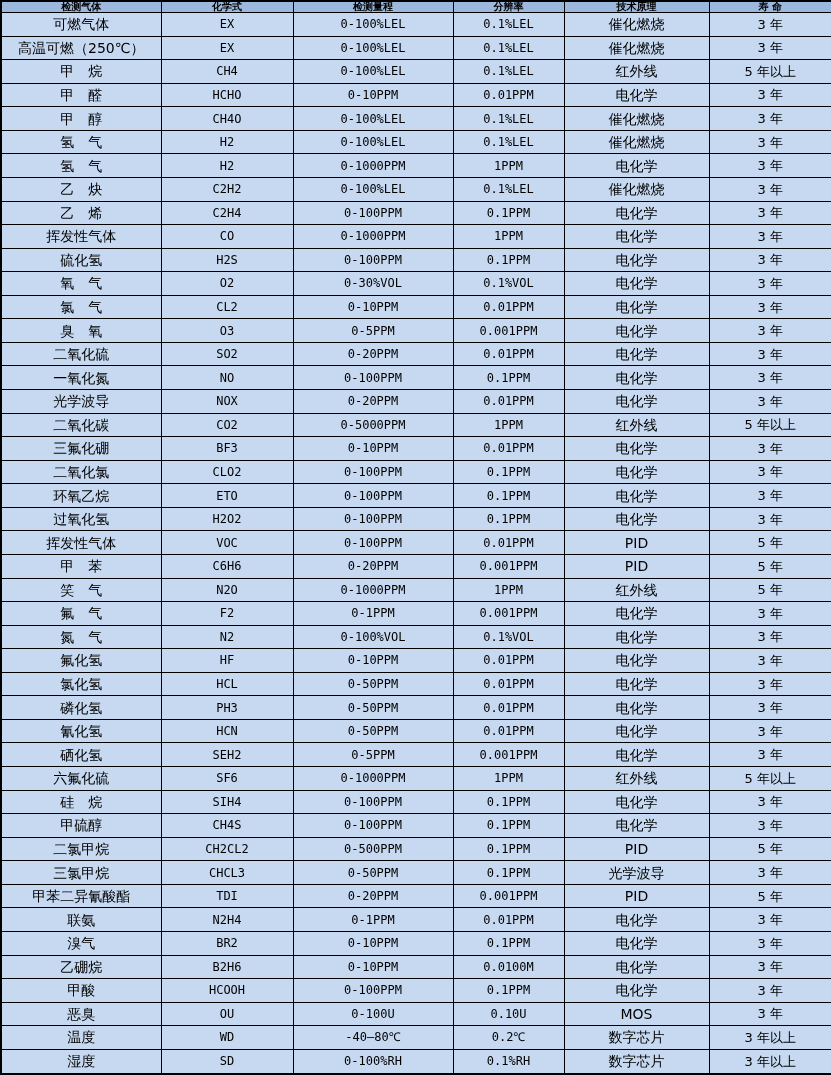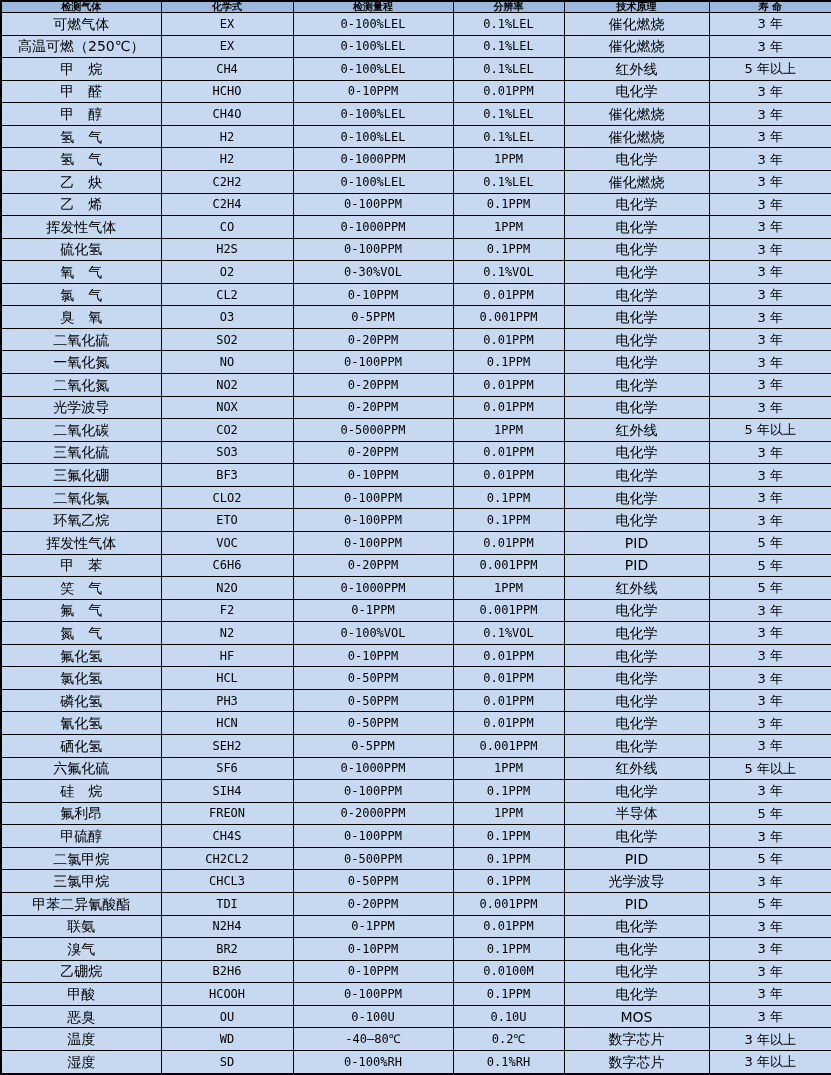--- a/index.html
+++ b/index.html
@@ -204,70 +204,62 @@
         </tr>
         <tr>
           <td>一氧化氮</td>
           <td>NO</td>
           <td>0-100PPM</td>
           <td>0.1PPM</td>
           <td>电化学</td>
           <td>3 年</td>
         </tr>
         <tr>
-          <td>二氧化氮</td>
-          <td>NO2</td>
-          <td>0-20PPM</td>
-          <td>0.01PPM</td>
-          <td>电化学</td>
-          <td>3 年</td>
-        </tr>
-        <tr>
           <td>光学波导</td>
           <td>NOX</td>
           <td>0-20PPM</td>
           <td>0.01PPM</td>
           <td>电化学</td>
           <td>3 年</td>
         </tr>
         <tr>
           <td>二氧化碳</td>
           <td>CO2</td>
           <td>0-5000PPM</td>
           <td>1PPM</td>
           <td>红外线</td>
           <td>5 年以上</td>
         </tr>
         <tr>
-          <td>三氧化硫</td>
-          <td>SO3</td>
-          <td>0-20PPM</td>
-          <td>0.01PPM</td>
-          <td>电化学</td>
-          <td>3 年</td>
-        </tr>
-        <tr>
           <td>三氟化硼</td>
           <td>BF3</td>
           <td>0-10PPM</td>
           <td>0.01PPM</td>
           <td>电化学</td>
           <td>3 年</td>
         </tr>
         <tr>
           <td>二氧化氯</td>
           <td>CLO2</td>
           <td>0-100PPM</td>
           <td>0.1PPM</td>
           <td>电化学</td>
           <td>3 年</td>
         </tr>
         <tr>
           <td>环氧乙烷</td>
           <td>ETO</td>
+          <td>0-100PPM</td>
+          <td>0.1PPM</td>
+          <td>电化学</td>
+          <td>3 年</td>
+        </tr>
+        <tr>
+          <td>过氧化氢</td>
+          <td>H2O2</td>
           <td>0-100PPM</td>
           <td>0.1PPM</td>
           <td>电化学</td>
           <td>3 年</td>
         </tr>
         <tr>
           <td>挥发性气体</td>
           <td>VOC</td>
           <td>0-100PPM</td>
           <td>0.01PPM</td>
@@ -356,28 +348,20 @@
         </tr>
         <tr>
           <td>硅　烷</td>
           <td>SIH4</td>
           <td>0-100PPM</td>
           <td>0.1PPM</td>
           <td>电化学</td>
           <td>3 年</td>
         </tr>
         <tr>
-          <td>氟利昂</td>
-          <td>FREON</td>
-          <td>0-2000PPM</td>
-          <td>1PPM</td>
-          <td>半导体</td>
-          <td>5 年</td>
-        </tr>
-        <tr>
           <td>甲硫醇</td>
           <td>CH4S</td>
           <td>0-100PPM</td>
           <td>0.1PPM</td>
           <td>电化学</td>
           <td>3 年</td>
         </tr>
         <tr>
           <td>二氯甲烷</td>
           <td>CH2CL2</td>

